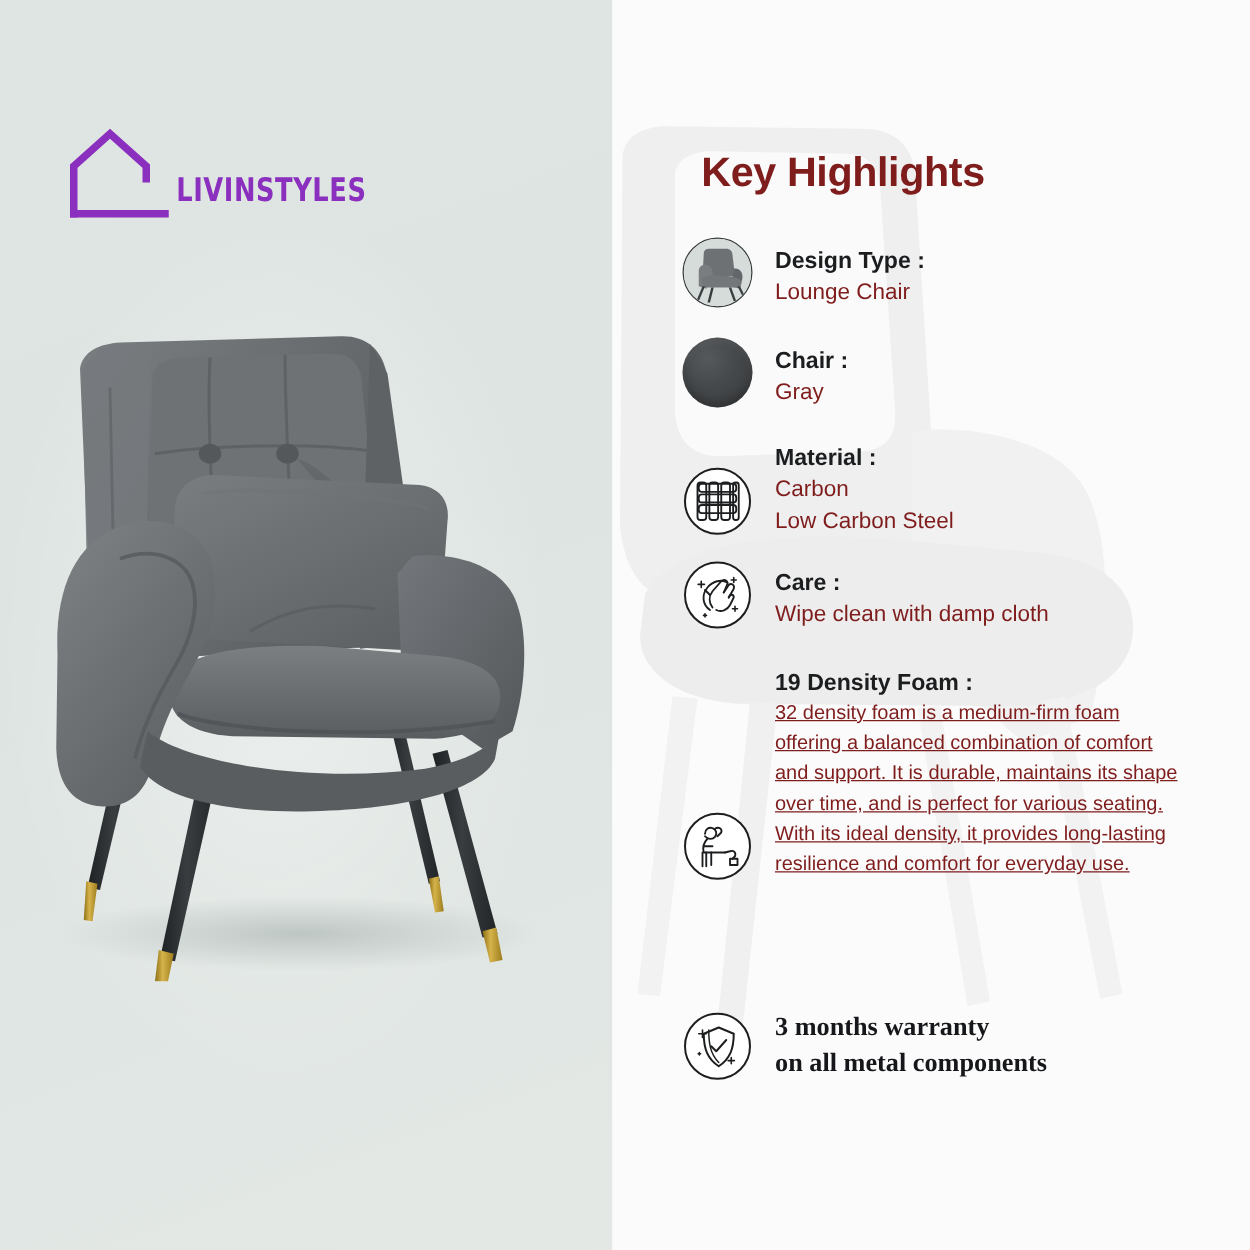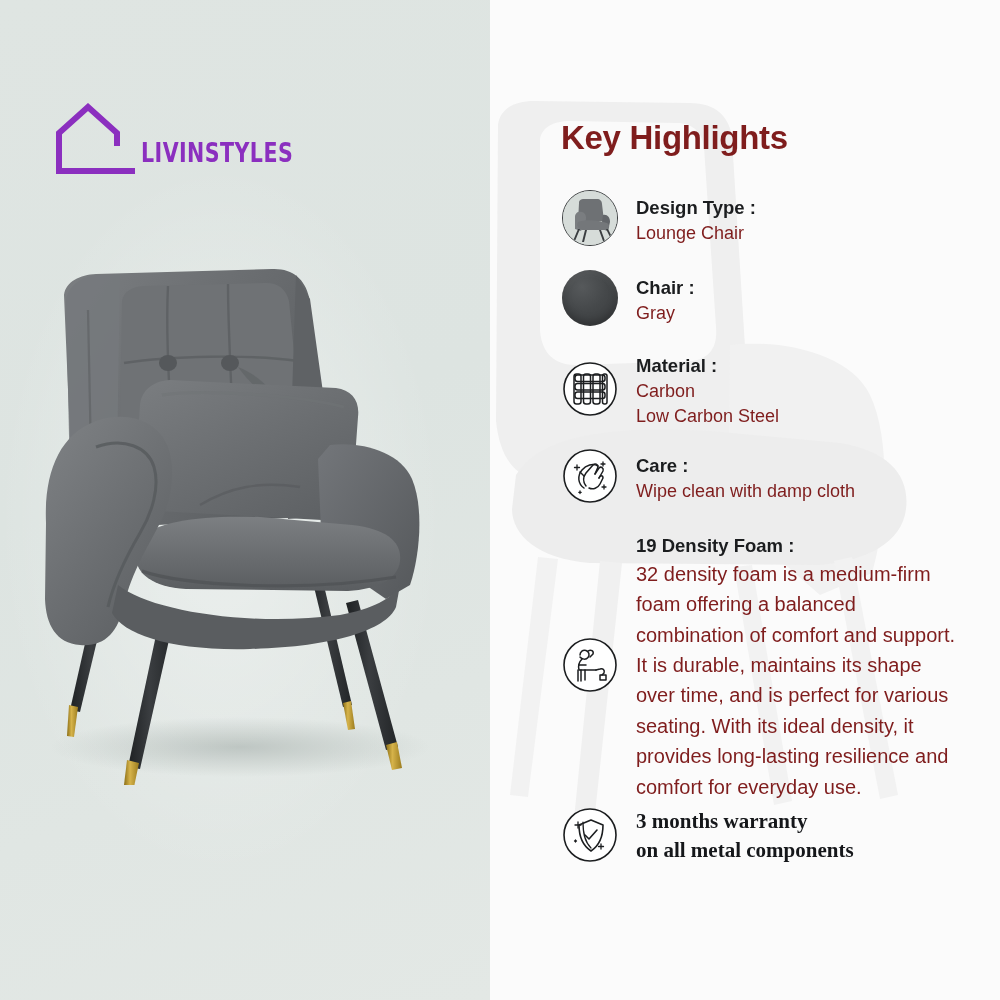--- a/index.html
+++ b/index.html
@@ -53,34 +53,34 @@
   #watermark svg { display:block; }
 
   #right-content { position:relative; z-index:3; padding:0; }
 
   #title {
     position:absolute; left:71px; top:119px;
     font-size:33px; font-weight:700; color:#7f1d1d;
     letter-spacing:-.3px;
   }
 
-  .row { position:absolute; left:72px; display:flex; gap:18px; align-items:center; }
+  .row { position:absolute; left:56px; display:flex; gap:18px; align-items:flex-end; }
   .icon-wrap { flex:0 0 auto; width:56px; height:56px; position:relative; }
   .icon-wrap svg { display:block; }
   .row-text { padding-top:6px; }
 
   .lbl {
     font-size:18.5px; font-weight:700; color:#1b1d1f;
     line-height:1.34; white-space:nowrap;
   }
   .val {
     font-size:18px; font-weight:400; color:#7f1d1d;
     line-height:1.40;
   }
-  .val.para { font-size:20px; line-height:1.52; width:330px; }
+  .val.para { font-size:16px; line-height:1.52; width:330px;text-decoration:underline; }
 
   .bigline {
     font-size:21px; font-weight:700; color:#15171a; line-height:1.38;font-family:Liberation Serif, serif;
   }
 
   
   .swatch {
     width:56px; height:56px; border-radius:50%;
     background:radial-gradient(circle at 36% 30%, #56595b 0%, #45484a 45%, #393b3d 100%);
     box-shadow:inset 0 -4px 8px rgba(0,0,0,.25), inset 0 3px 6px rgba(255,255,255,.08);

